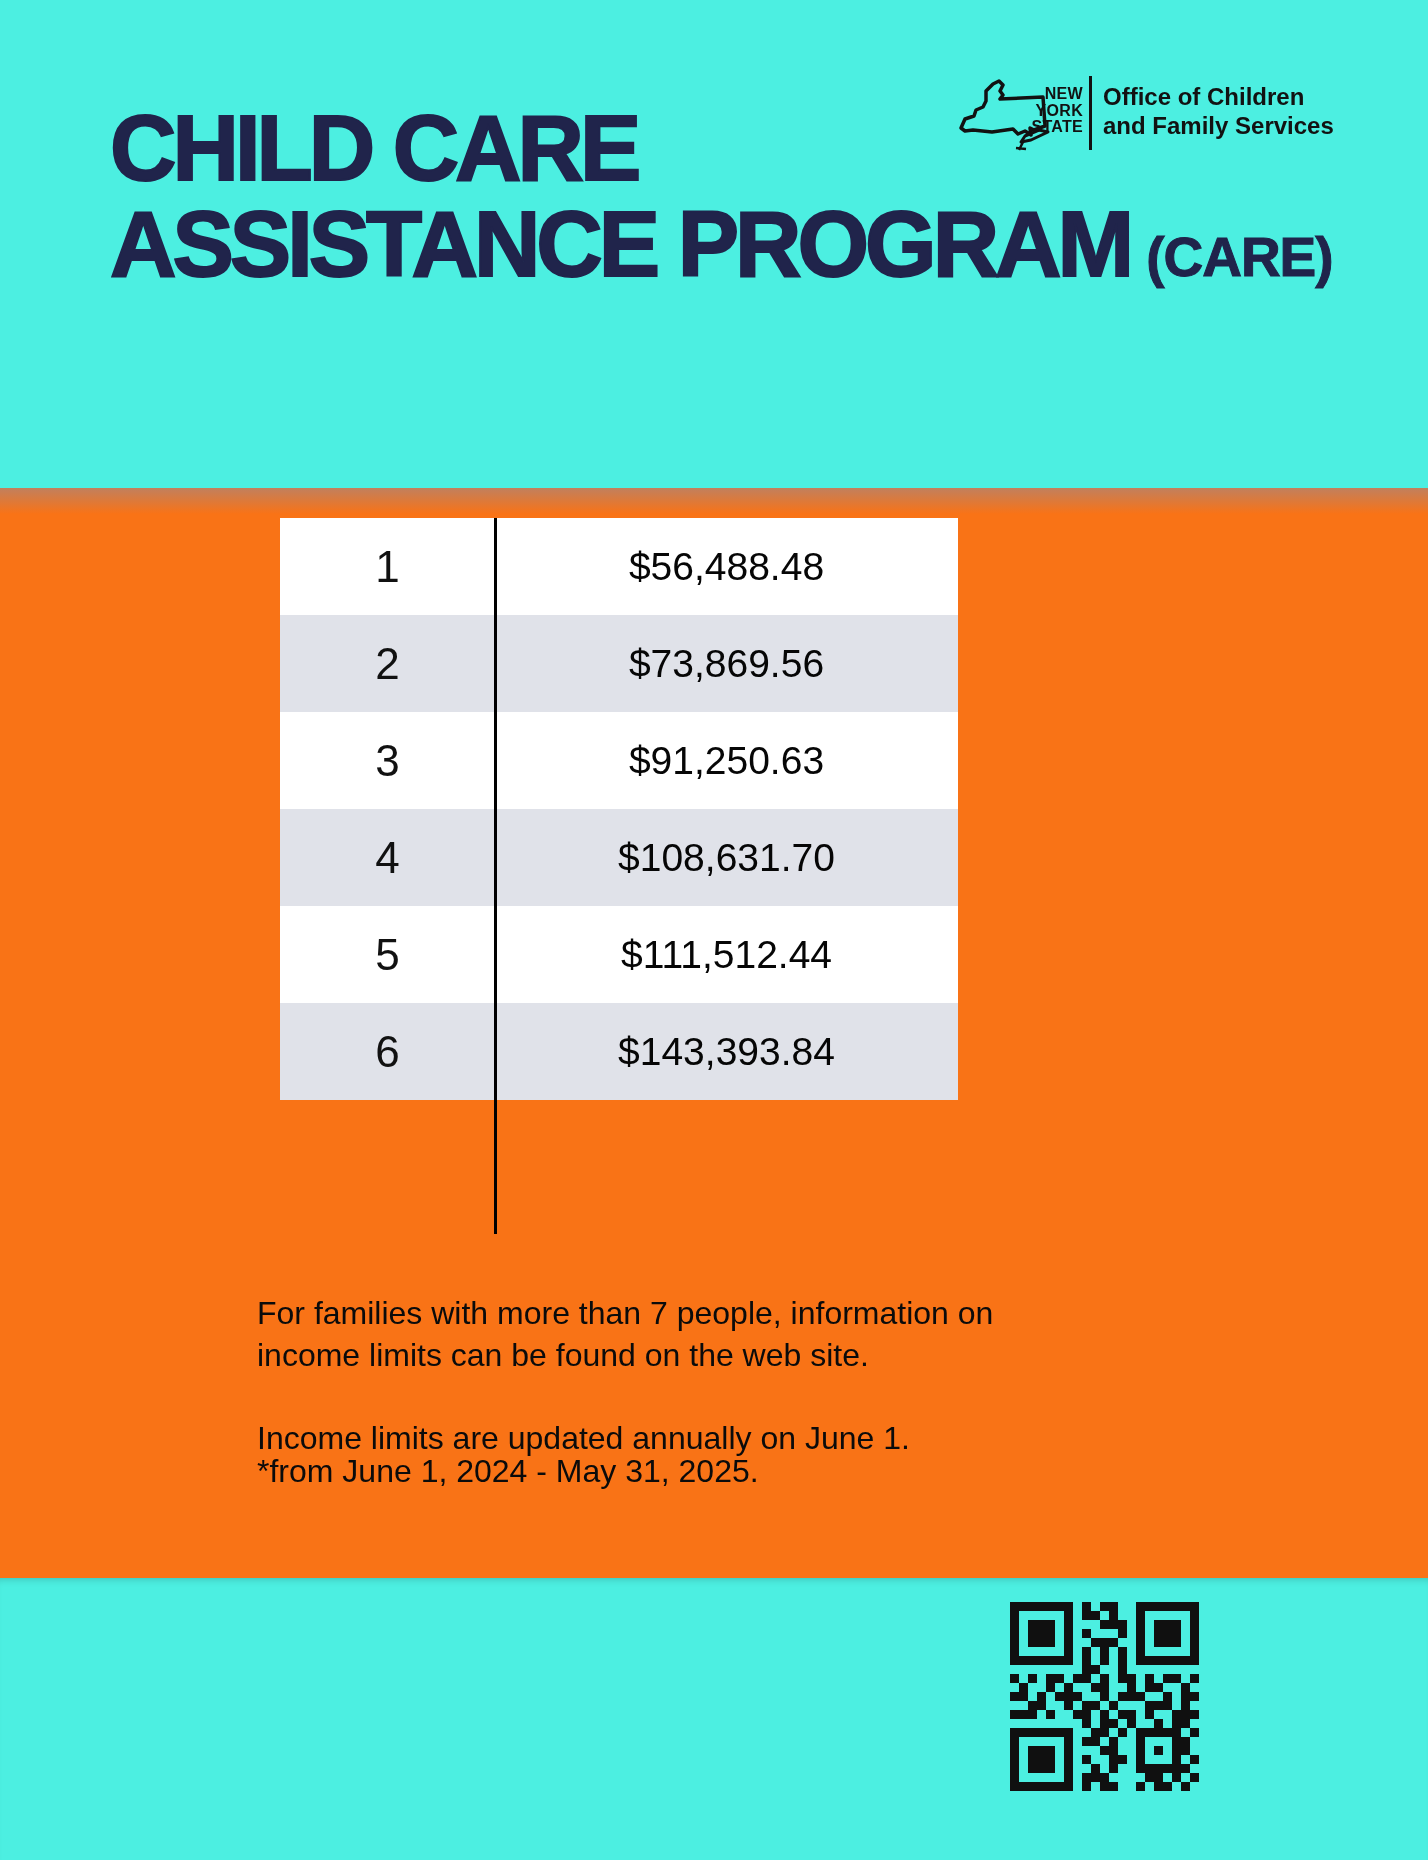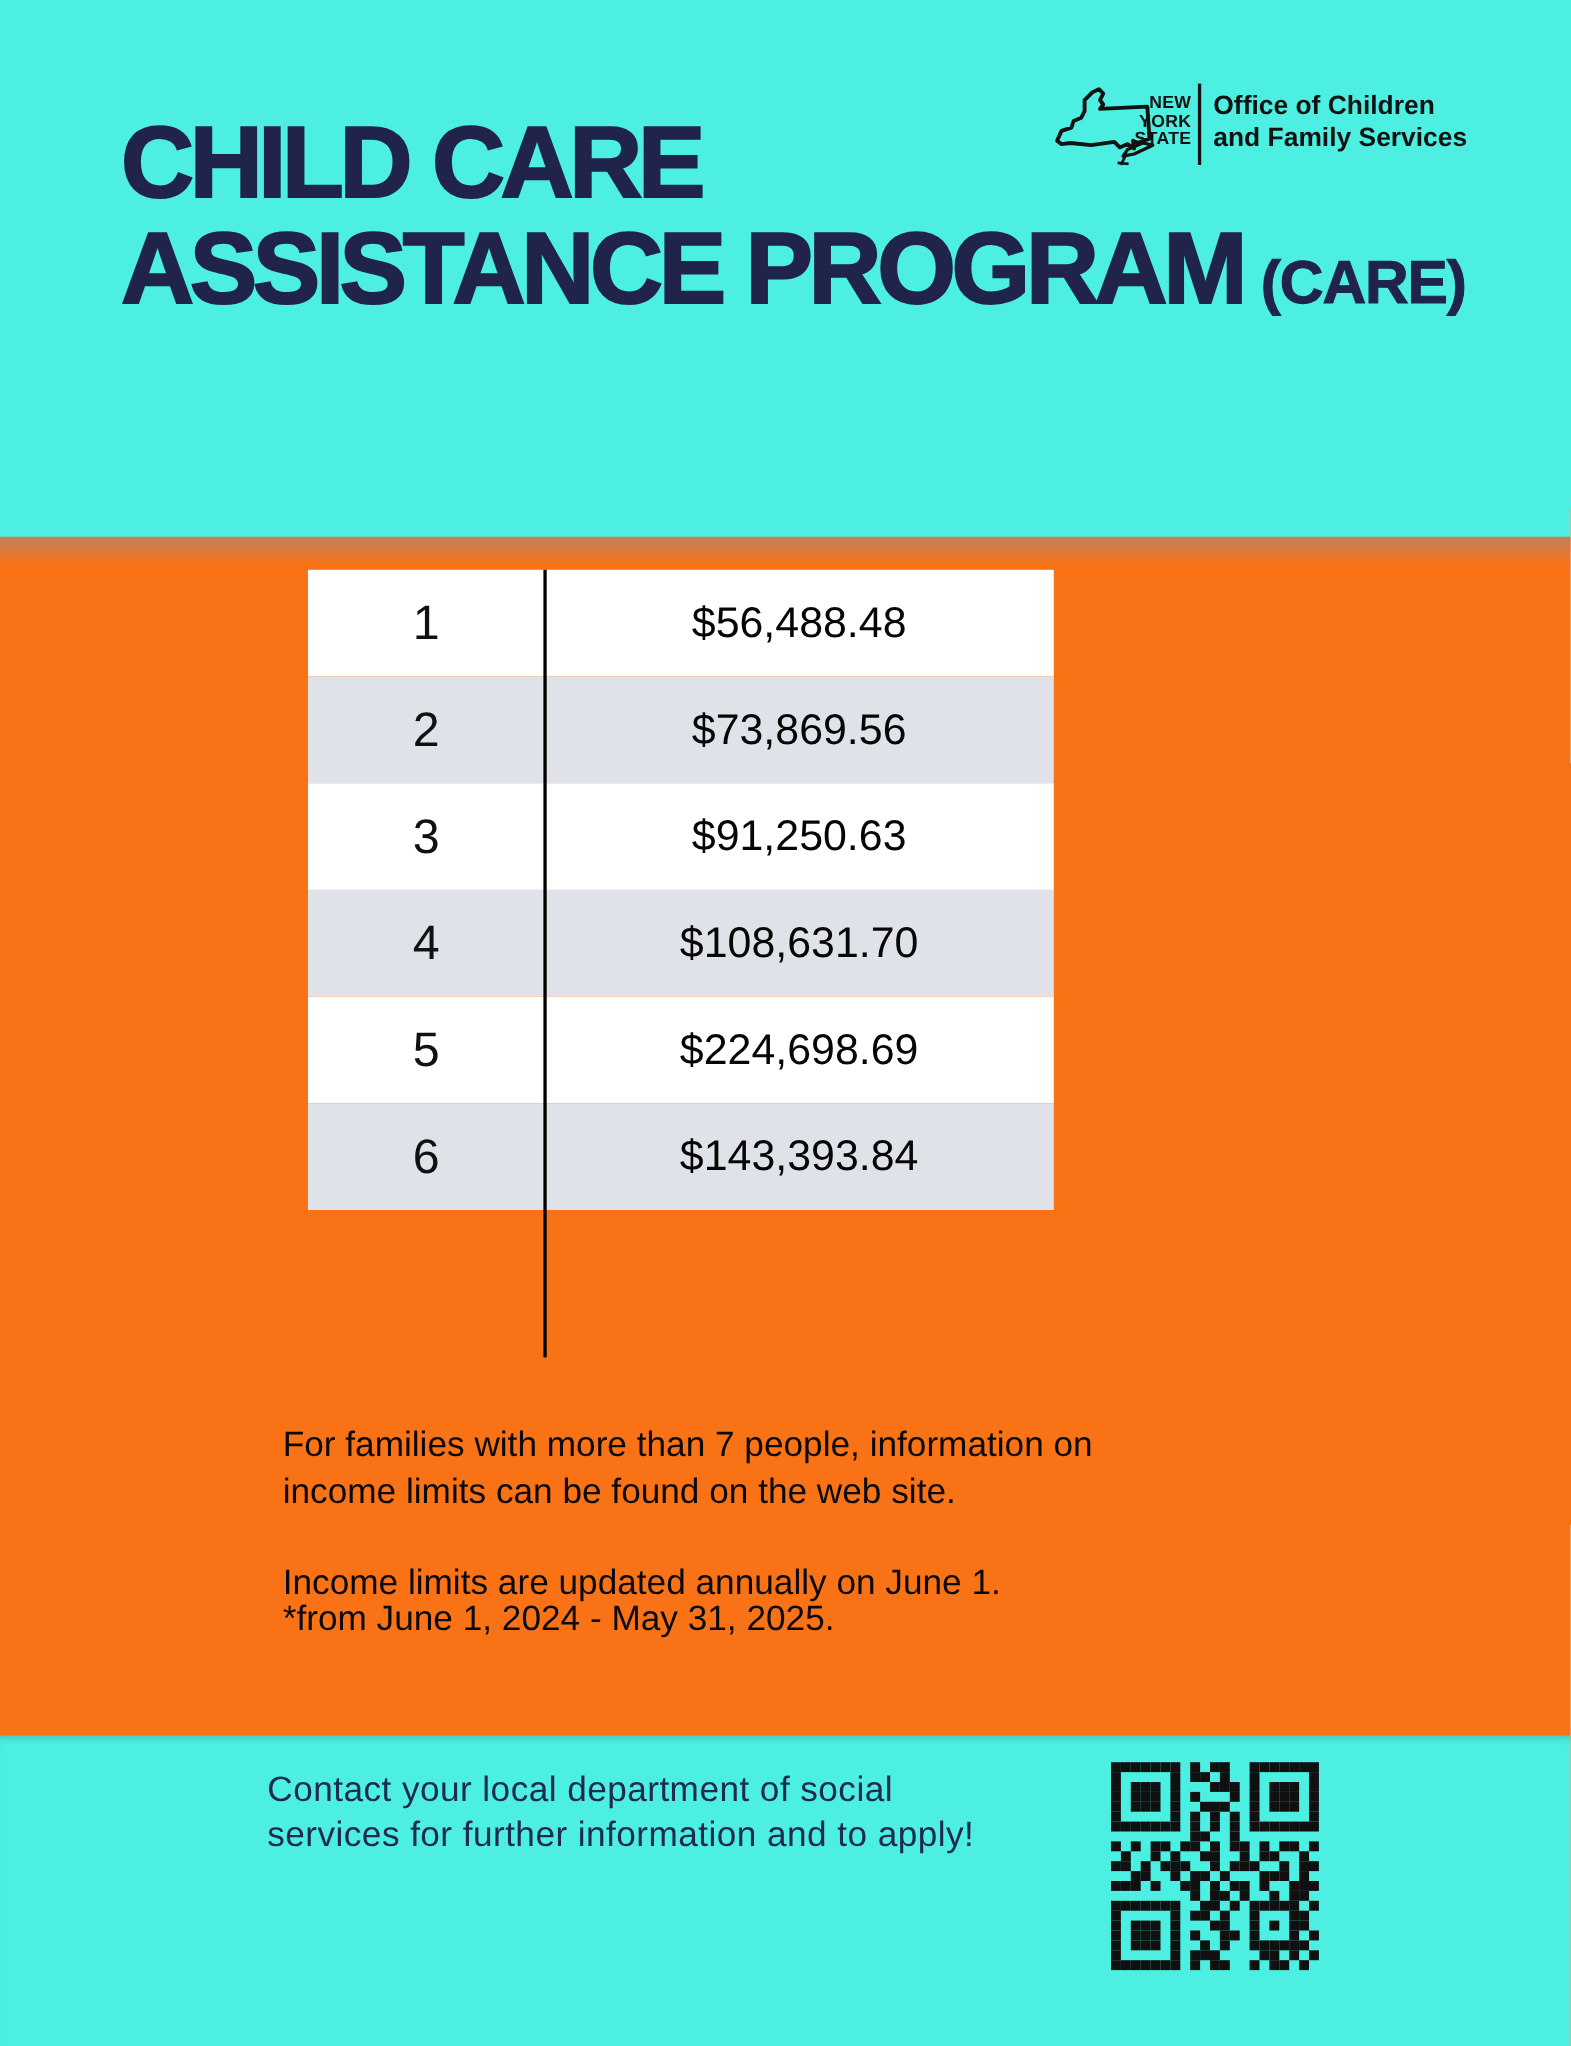--- a/index.html
+++ b/index.html
@@ -113,42 +113,38 @@
       <div class="trow">
         <div class="td col-size">3</div>
         <div class="td col-limit">$91,250.63</div>
       </div>
       <div class="trow">
         <div class="td col-size">4</div>
         <div class="td col-limit">$108,631.70</div>
       </div>
       <div class="trow">
         <div class="td col-size">5</div>
-        <div class="td col-limit">$224,698.69</div>
+        <div class="td col-limit">$111,512.44</div>
       </div>
       <div class="trow">
         <div class="td col-size">6</div>
         <div class="td col-limit">$143,393.84</div>
       </div>
     </div>
   </div>
   <div class="col-divider"></div>
 
   <div class="note note-1">
     <div>For families with more than 7 people, information on</div>
     <div>income limits can be found on the web site.</div>
   </div>
   <div class="note note-2">Income limits are updated annually on June 1.</div>
   <div class="note note-3">*from June 1, 2024 - May 31, 2025.</div>
 
   <div class="footer-band"></div>
-  <div class="contact">
-    <div>Contact your local department of social</div>
-    <div>services for further information and to apply!</div>
-  </div>
   <div class="qr" id="qr">
       <div class="qm on"></div>
       <div class="qm on"></div>
       <div class="qm on"></div>
       <div class="qm on"></div>
       <div class="qm on"></div>
       <div class="qm on"></div>
       <div class="qm on"></div>
       <div class="qm"></div>
       <div class="qm on"></div>

